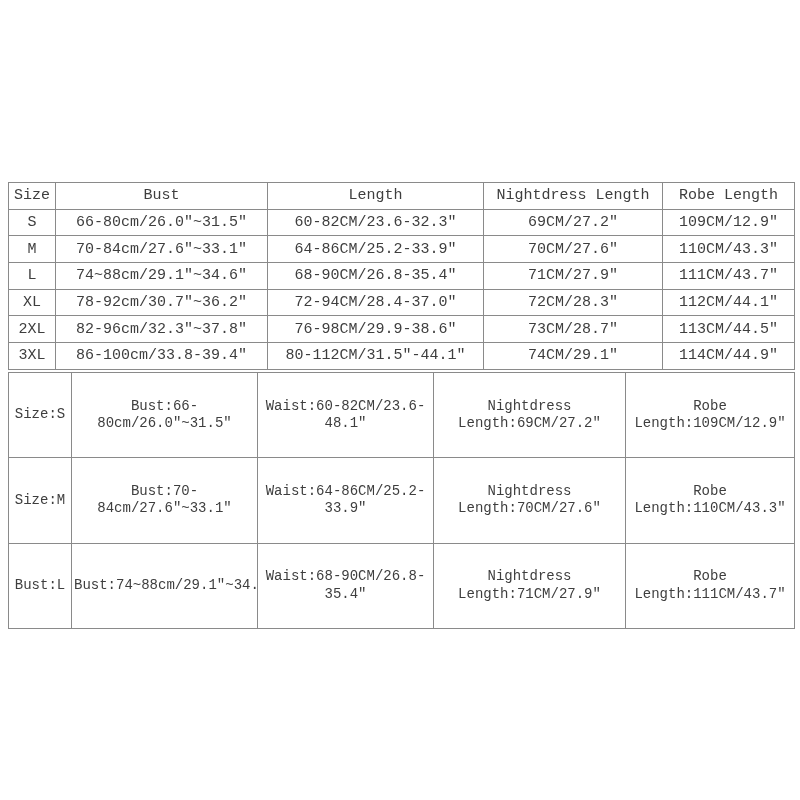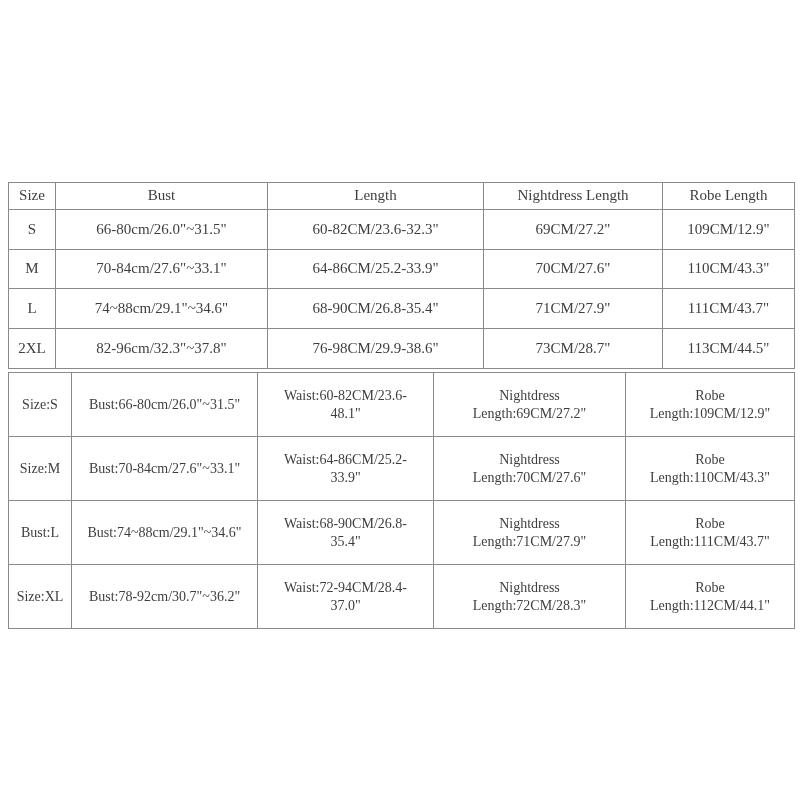--- a/index.html
+++ b/index.html
@@ -5,21 +5,21 @@
   html, body {
     margin: 0;
     padding: 0;
     background: #ffffff;
   }
   #page {
     position: relative;
     width: 800px;
     height: 703px;
     background: #ffffff;
-    font-family: Liberation Serif, serif;
+    font-family: Liberation Mono, monospace;
     color: #3e3e3e;
     overflow: hidden;
   }
   table.size-table {
     position: absolute;
     border-collapse: collapse;
     table-layout: fixed;
     background: #ffffff;
   }
   table.size-table th,
@@ -93,25 +93,39 @@
           <td>110CM/43.3"</td>
         </tr>
         <tr>
           <td>L</td>
           <td>74~88cm/29.1"~34.6"</td>
           <td>68-90CM/26.8-35.4"</td>
           <td>71CM/27.9"</td>
           <td>111CM/43.7"</td>
         </tr>
         <tr>
+          <td>XL</td>
+          <td>78-92cm/30.7"~36.2"</td>
+          <td>72-94CM/28.4-37.0"</td>
+          <td>72CM/28.3"</td>
+          <td>112CM/44.1"</td>
+        </tr>
+        <tr>
           <td>2XL</td>
           <td>82-96cm/32.3"~37.8"</td>
           <td>76-98CM/29.9-38.6"</td>
           <td>73CM/28.7"</td>
           <td>113CM/44.5"</td>
+        </tr>
+        <tr>
+          <td>3XL</td>
+          <td>86-100cm/33.8-39.4"</td>
+          <td>80-112CM/31.5"-44.1"</td>
+          <td>74CM/29.1"</td>
+          <td>114CM/44.9"</td>
         </tr>
       </tbody>
   </table>
 
   <table id="t2" class="size-table">
     <colgroup>
       <col style="width:63px">
       <col style="width:186px">
       <col style="width:176px">
       <col style="width:192px">
@@ -141,26 +155,16 @@
         <tr>
           <td>Bust:L</td>
           <td>Bust:74~88cm/29.1"~34.6"</td>
           <td>Waist:68-90CM/26.8-
 35.4"</td>
           <td>Nightdress
 Length:71CM/27.9"</td>
           <td>Robe
 Length:111CM/43.7"</td>
         </tr>
-        <tr>
-          <td>Size:XL</td>
-          <td>Bust:78-92cm/30.7"~36.2"</td>
-          <td>Waist:72-94CM/28.4-
-37.0"</td>
-          <td>Nightdress
-Length:72CM/28.3"</td>
-          <td>Robe
-Length:112CM/44.1"</td>
-        </tr>
       </tbody>
   </table>
 
 </div>
 
 </body></html>

